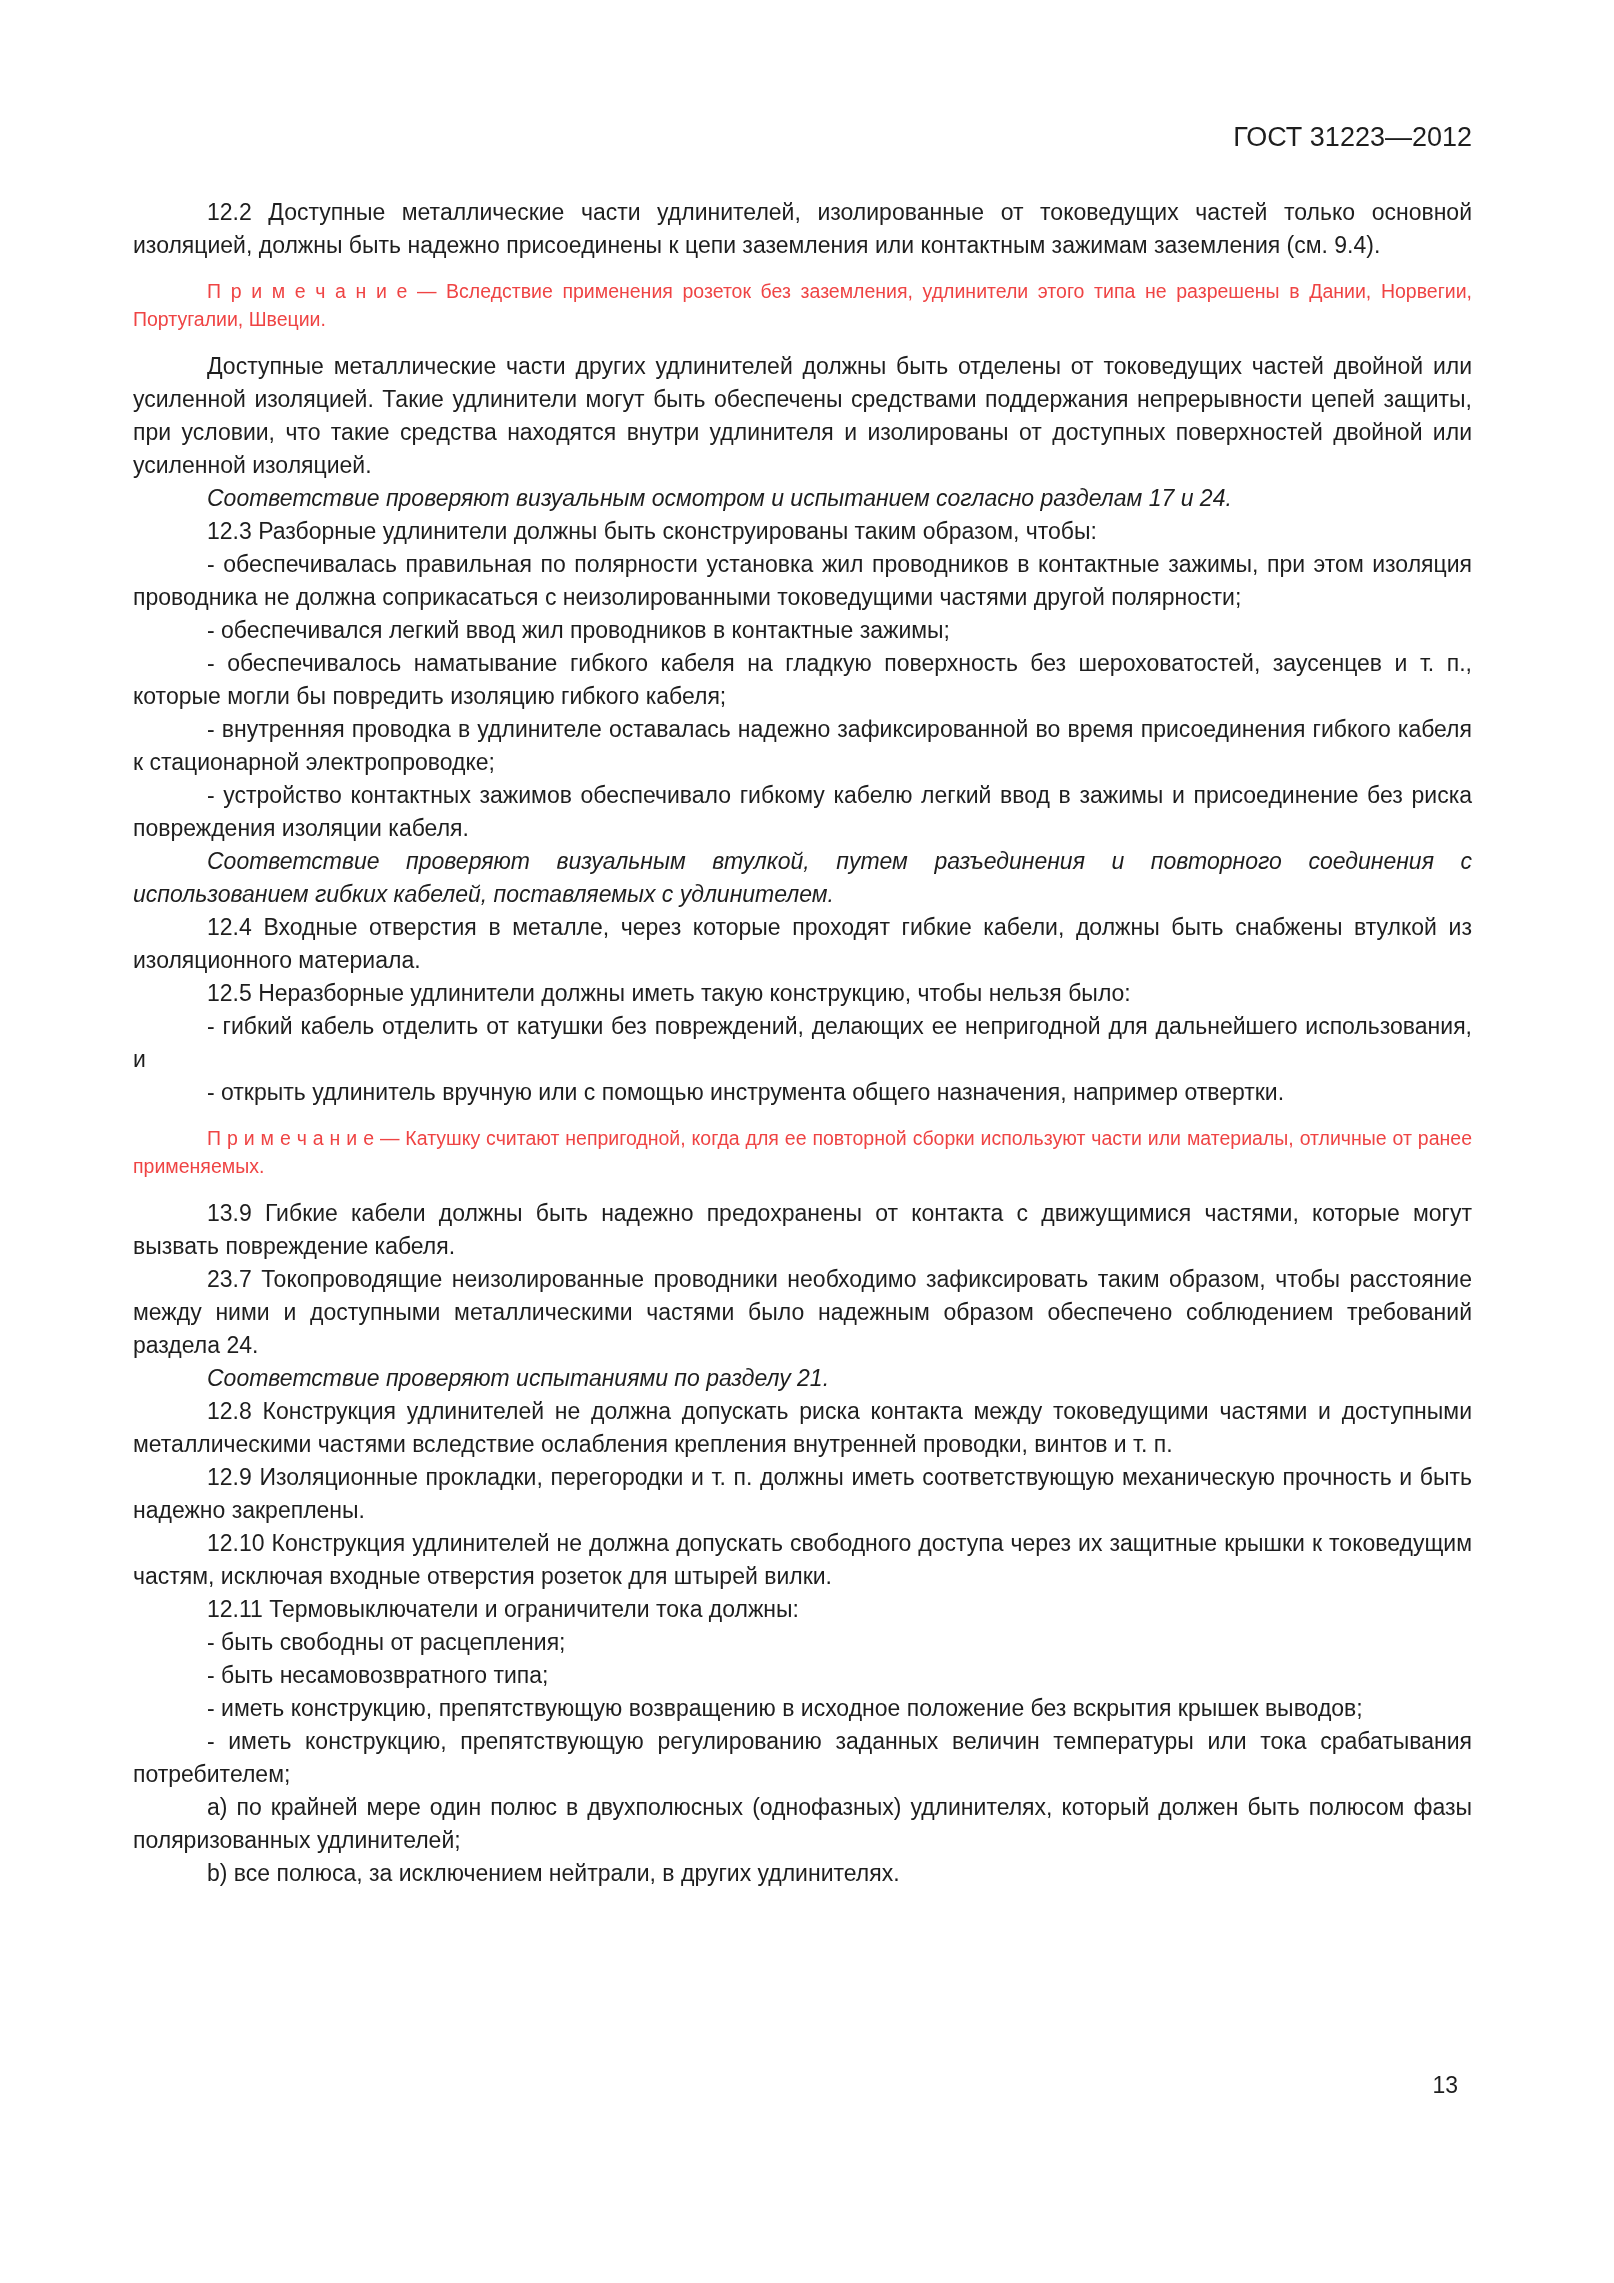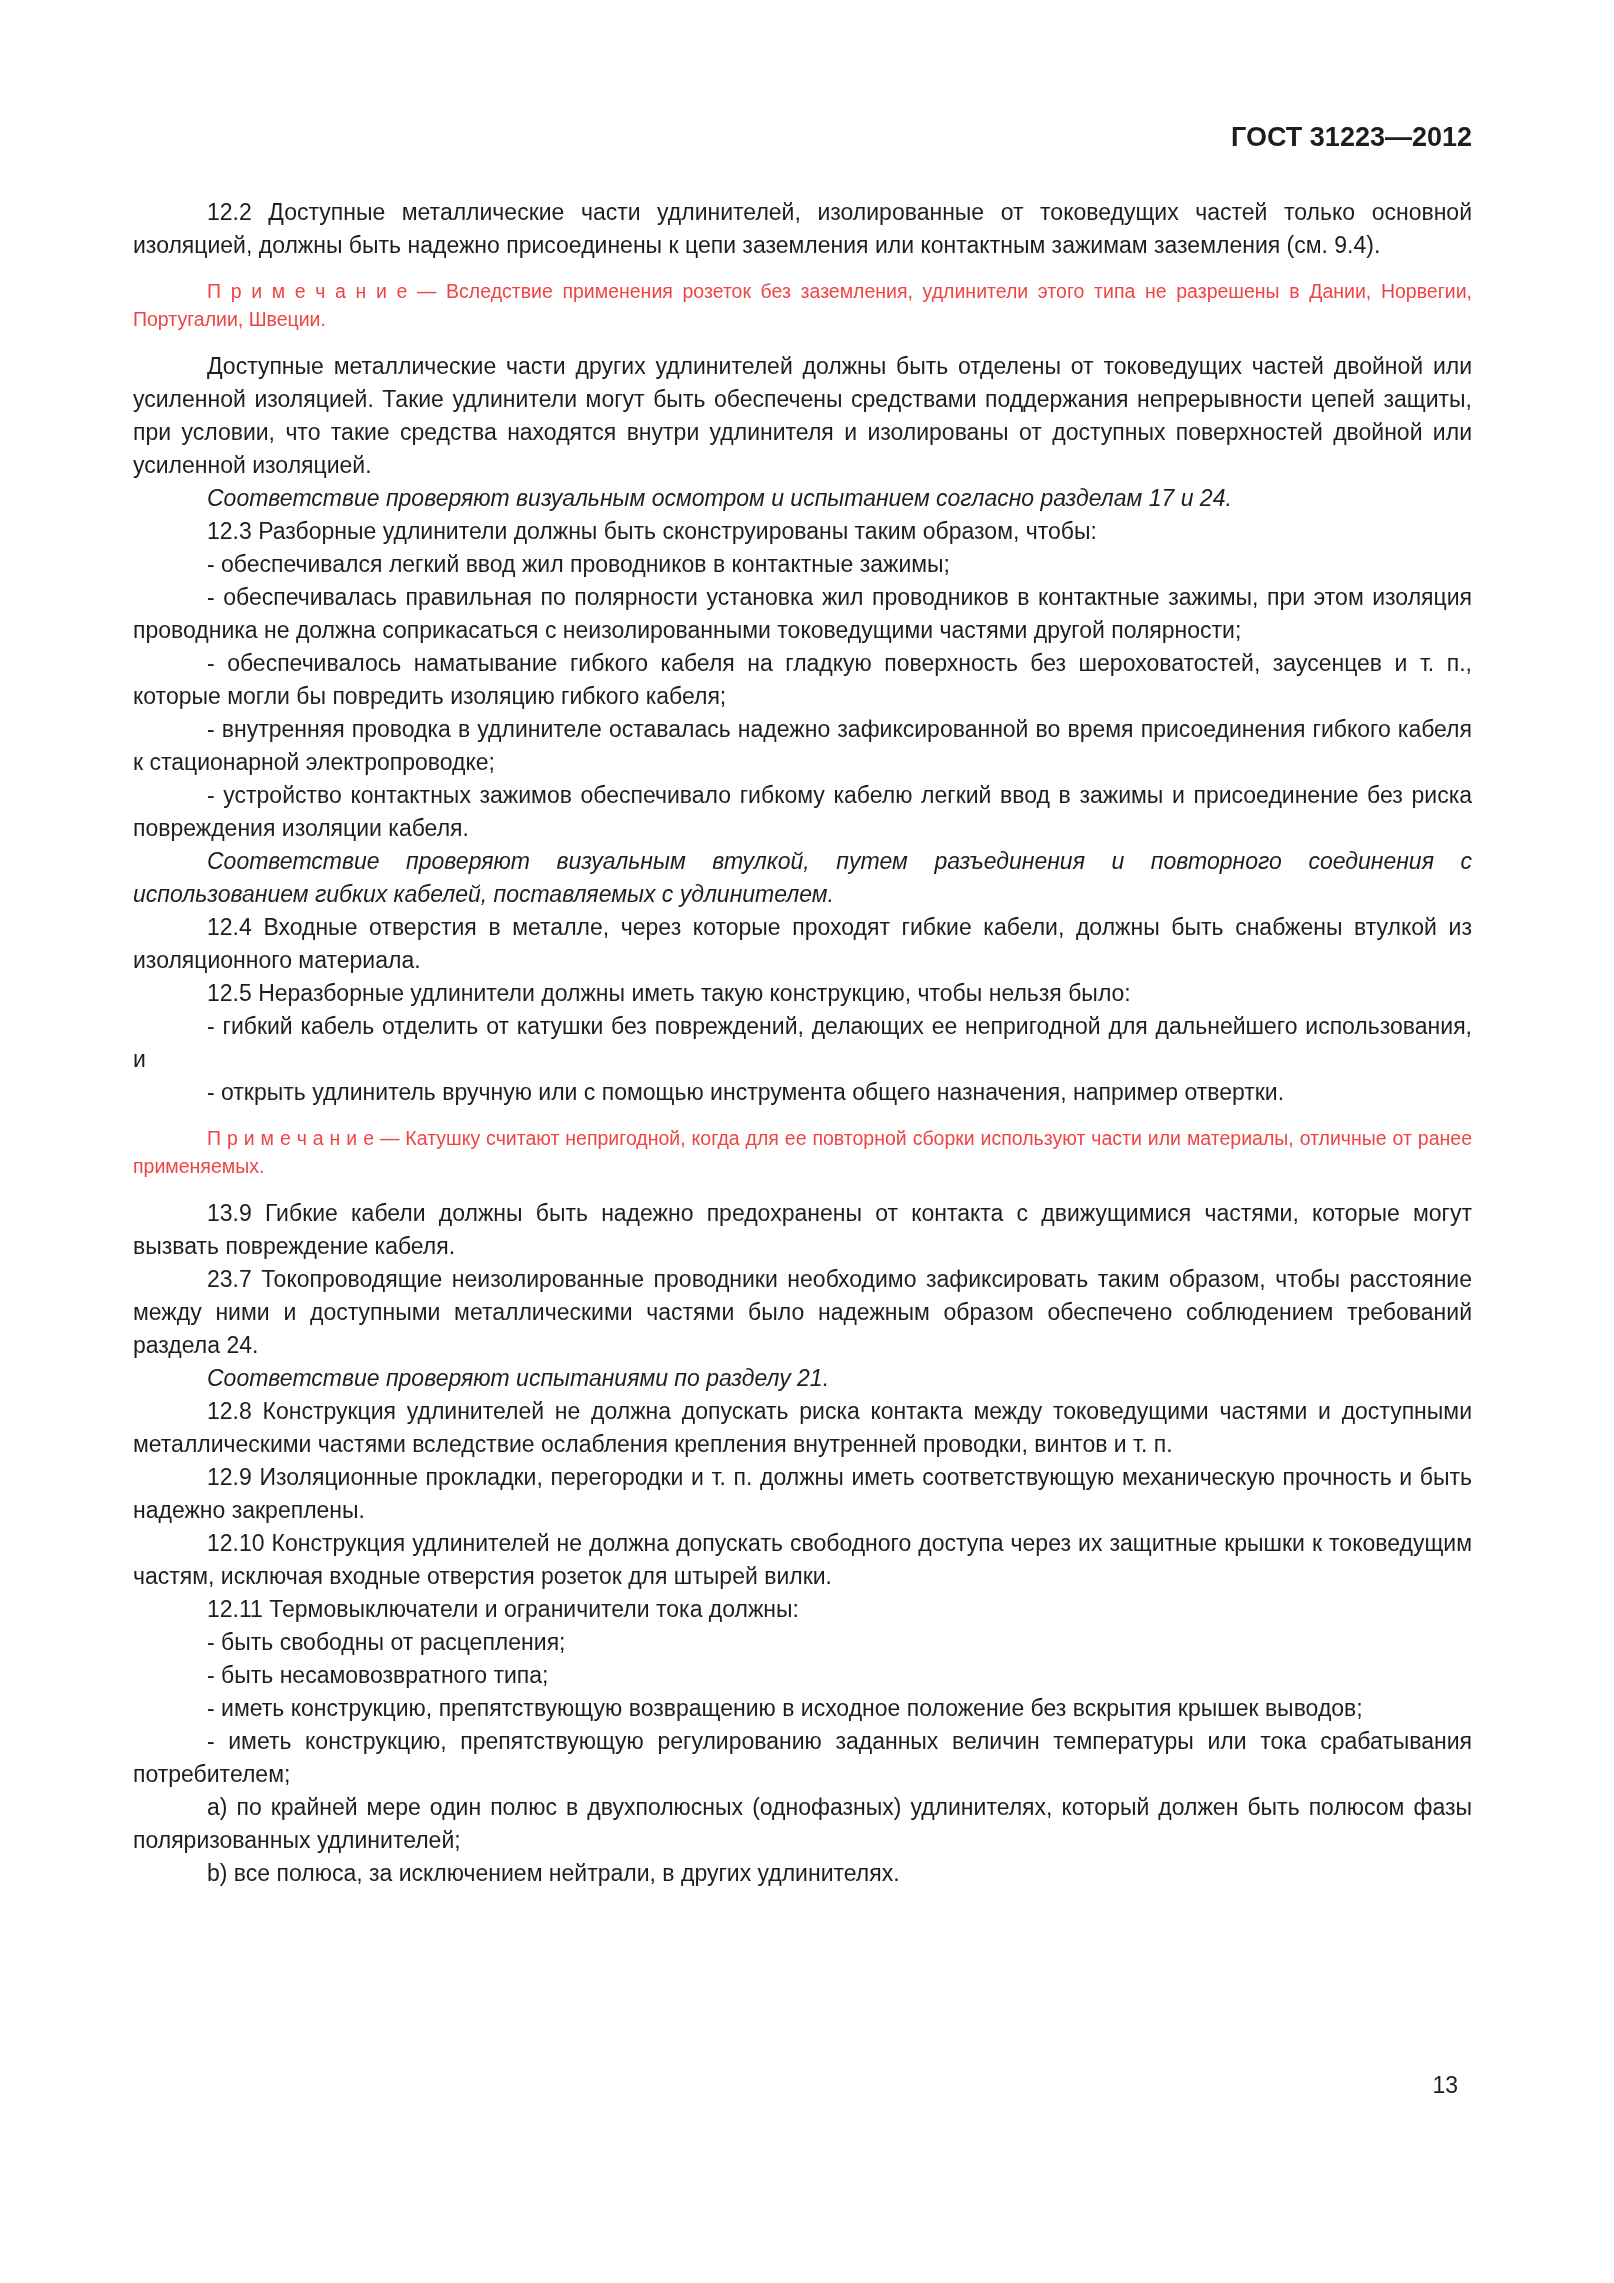--- a/index.html
+++ b/index.html
@@ -14,21 +14,21 @@
     background: #ffffff;
     font-family: "Liberation Sans", sans-serif;
     color: #1e1e1e;
     overflow: hidden;
   }
   .doc-header {
     position: absolute;
     top: 122px;
     right: 142px;
     font-size: 27px;
-    font-weight: bold;
+    font-weight: normal;
     letter-spacing: 0px;
     white-space: nowrap;
   }
   .content {
     position: absolute;
     left: 133px;
     top: 196px;
     width: 1339px;
     font-size: 23px;
     line-height: 33px;
@@ -61,22 +61,22 @@
 
 <div class="page">
   <div class="doc-header">ГОСТ 31223—2012</div>
 
   <div class="content" id="content">
       <p class="body">12.2 Доступные металлические части удлинителей, изолированные от токоведущих частей только основной изоляцией, должны быть надежно присоединены к цепи заземления или контактным зажимам заземления (см. 9.4).</p>
       <p class="note">П р и м е ч а н и е — Вследствие применения розеток без заземления, удлинители этого типа не разрешены в Дании, Норвегии, Португалии, Швеции.</p>
       <p class="body">Доступные металлические части других удлинителей должны быть отделены от токоведущих частей двойной или усиленной изоляцией. Такие удлинители могут быть обеспечены средствами поддержания непрерывности цепей защиты, при условии, что такие средства находятся внутри удлинителя и изолированы от доступных поверхностей двойной или усиленной изоляцией.</p>
       <p class="italic">Соответствие проверяют визуальным осмотром и испытанием согласно разделам 17 и 24.</p>
       <p class="body">12.3 Разборные удлинители должны быть сконструированы таким образом, чтобы:</p>
+      <p class="body">- обеспечивалась правильная по полярности установка жил проводников в контактные зажимы, при этом изоляция проводника не должна соприкасаться с неизолированными токоведущими частями другой полярности;</p>
       <p class="body">- обеспечивался легкий ввод жил проводников в контактные зажимы;</p>
-      <p class="body">- обеспечивалась правильная по полярности установка жил проводников в контактные зажимы, при этом изоляция проводника не должна соприкасаться с неизолированными токоведущими частями другой полярности;</p>
       <p class="body">- обеспечивалось наматывание гибкого кабеля на гладкую поверхность без шероховатостей, заусенцев и т. п., которые могли бы повредить изоляцию гибкого кабеля;</p>
       <p class="body">- внутренняя проводка в удлинителе оставалась надежно зафиксированной во время присоединения гибкого кабеля к стационарной электропроводке;</p>
       <p class="body">- устройство контактных зажимов обеспечивало гибкому кабелю легкий ввод в зажимы и присоединение без риска повреждения изоляции кабеля.</p>
       <p class="italic">Соответствие проверяют визуальным втулкой, путем разъединения и повторного соединения с использованием гибких кабелей, поставляемых с удлинителем.</p>
       <p class="body">12.4 Входные отверстия в металле, через которые проходят гибкие кабели, должны быть снабжены втулкой из изоляционного материала.</p>
       <p class="body">12.5 Неразборные удлинители должны иметь такую конструкцию, чтобы нельзя было:</p>
       <p class="body">- гибкий кабель отделить от катушки без повреждений, делающих ее непригодной для дальнейшего использования, и</p>
       <p class="body">- открыть удлинитель вручную или с помощью инструмента общего назначения, например отвертки.</p>
       <p class="note">П р и м е ч а н и е — Катушку считают непригодной, когда для ее повторной сборки используют части или материалы, отличные от ранее применяемых.</p>
       <p class="body">13.9 Гибкие кабели должны быть надежно предохранены от контакта с движущимися частями, которые могут вызвать повреждение кабеля.</p>

